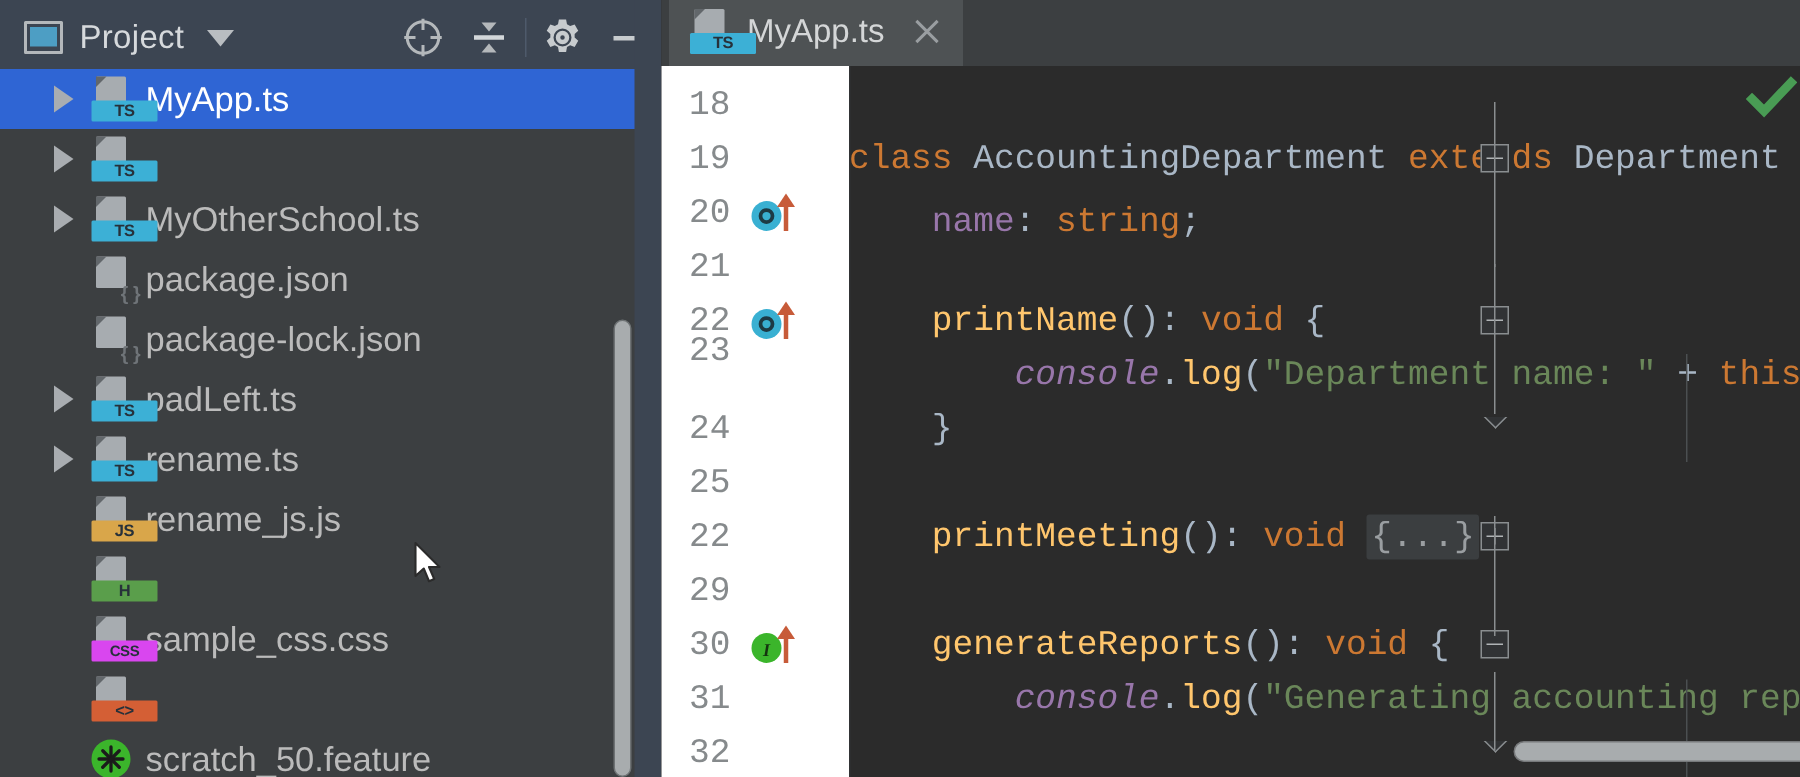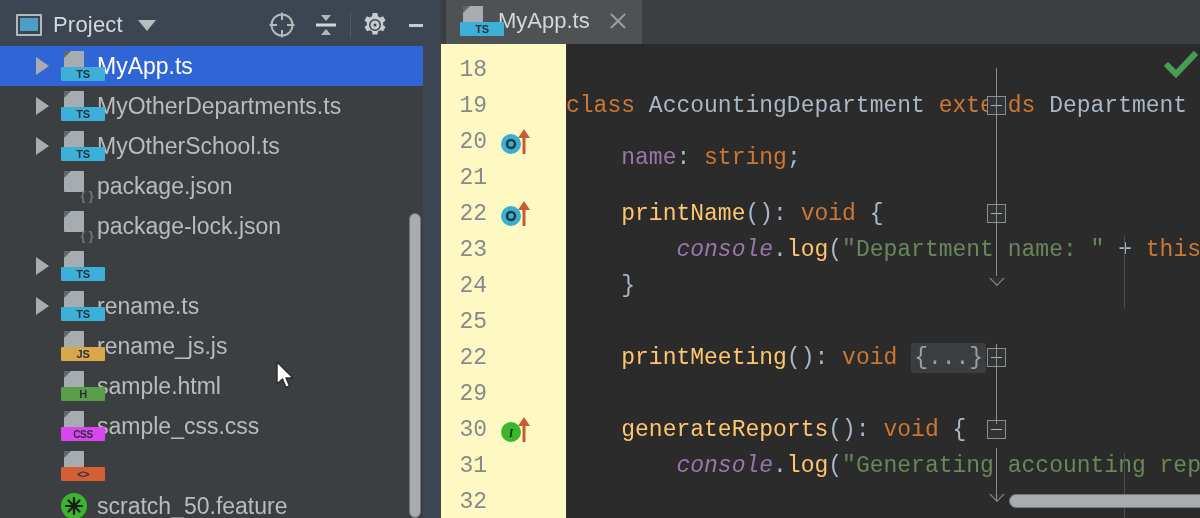--- a/index.html
+++ b/index.html
@@ -94,21 +94,21 @@
   #tab .t-icon { position:relative; width:26px; height:30px; flex:0 0 auto; }
   #tab .t-label { margin-left:12px; color:#d4d6d7; font-size:22px; }
   #tab .t-close { margin-left:16px; width:24px;height:24px; position:relative; }
   #tab .t-close:before, #tab .t-close:after {
     content:""; position:absolute; left:2px; top:11px; width:20px; height:2px; background:#9a9ea1;
   }
   #tab .t-close:before { transform:rotate(45deg); }
   #tab .t-close:after { transform:rotate(-45deg); }
 
   #code-area { position:absolute; left:0; top:44px; width:759px; height:474px; background:#2b2b2b; }
-  #gutter { position:absolute; left:0; top:0; width:125px; height:474px; background:#fef9c3; }
+  #gutter { position:absolute; left:0; top:0; width:125px; height:474px; background:#ffffff; }
   .lnum {
     position:absolute; right:79px; top:0; height:36px; line-height:36px;
     color:#868a8c; font-family:"Liberation Mono", monospace; font-size:23px;
   }
   .gmark { position:absolute; left:58px; top:4px; width:46px; height:28px; }
 
   .codeline {
     position:absolute; left:125px; height:36px; line-height:36px; white-space:pre;
     font-family:"Liberation Mono", monospace; font-size:23px; color:#a9b7c6;
   }
@@ -206,21 +206,20 @@
             <div class="badge" style="background: rgb(60, 176, 214);">TS</div>
           </div>
           <div class="fname">MyApp.ts</div>
         </div>
         <div class="row">
           <div class="arrow"></div>
           <div class="ficon">
             <div class="page"></div>
             <div class="badge" style="background: rgb(60, 176, 214);">TS</div>
           </div>
-          <div class="fname">MyOtherDepartments.ts</div>
         </div>
         <div class="row">
           <div class="arrow"></div>
           <div class="ficon">
             <div class="page"></div>
             <div class="badge" style="background: rgb(60, 176, 214);">TS</div>
           </div>
           <div class="fname">MyOtherSchool.ts</div>
         </div>
         <div class="row">
@@ -238,20 +237,21 @@
             <div class="badge" style="background: transparent; color: rgb(111, 116, 120); font-size: 13px; left: 4px; bottom: -1px;">{ }</div>
           </div>
           <div class="fname">package-lock.json</div>
         </div>
         <div class="row">
           <div class="arrow"></div>
           <div class="ficon">
             <div class="page"></div>
             <div class="badge" style="background: rgb(60, 176, 214);">TS</div>
           </div>
+          <div class="fname">padLeft.ts</div>
         </div>
         <div class="row">
           <div class="arrow"></div>
           <div class="ficon">
             <div class="page"></div>
             <div class="badge" style="background: rgb(60, 176, 214);">TS</div>
           </div>
           <div class="fname">rename.ts</div>
         </div>
         <div class="row">
@@ -261,21 +261,20 @@
             <div class="badge" style="background: rgb(217, 166, 74);">JS</div>
           </div>
           <div class="fname">rename_js.js</div>
         </div>
         <div class="row">
           <div class="arrow hidden"></div>
           <div class="ficon">
             <div class="page"></div>
             <div class="badge" style="background: rgb(90, 158, 75);">H</div>
           </div>
-          <div class="fname">sample.html</div>
         </div>
         <div class="row">
           <div class="arrow hidden"></div>
           <div class="ficon">
             <div class="page"></div>
             <div class="badge" style="background: #d946ef; font-size: 10px;">CSS</div>
           </div>
           <div class="fname">sample_css.css</div>
         </div>
         <div class="row">
@@ -338,39 +337,39 @@
               <polygon points="25,1 31,10 19,10" fill="#c75b39"></polygon>
             </svg></div>
           <div class="lnum" style="top: 116px;">21</div>
           <div class="lnum" style="top: 152px;">22</div>
           <div class="gmark" style="top: 156px;"><svg width="46" height="28" viewBox="0 0 46 28">
               <circle cx="12" cy="16" r="10" fill="#39b0d2"></circle>
               <circle cx="12" cy="16" r="4" fill="none" stroke="#1d3a44" stroke-width="2.5"></circle>
               <line x1="25" y1="26" x2="25" y2="5" stroke="#c75b39" stroke-width="3"></line>
               <polygon points="25,1 31,10 19,10" fill="#c75b39"></polygon>
             </svg></div>
-          <div class="lnum" style="top: 188px;">23</div>
+          <div class="lnum" style="top: 172px;">23</div>
           <div class="lnum" style="top: 224px;">24</div>
           <div class="lnum" style="top: 260px;">25</div>
           <div class="lnum" style="top: 296px;">22</div>
           <div class="lnum" style="top: 332px;">29</div>
           <div class="lnum" style="top: 368px;">30</div>
           <div class="gmark" style="top: 372px;"><svg width="46" height="28" viewBox="0 0 46 28">
               <circle cx="12" cy="16" r="10" fill="#3bb52b"></circle>
               <text x="12" y="21" font-size="12" font-family="Liberation Serif, serif" font-style="italic" font-weight="bold" fill="#14330f" text-anchor="middle">I</text>
               <line x1="25" y1="26" x2="25" y2="5" stroke="#c75b39" stroke-width="3"></line>
               <polygon points="25,1 31,10 19,10" fill="#c75b39"></polygon>
             </svg></div>
           <div class="lnum" style="top: 404px;">31</div>
           <div class="lnum" style="top: 440px;">32</div>
         </div>
       <div id="vline"></div>
       <div id="lines-host">
           <div class="codeline" style="top: 44px;"><span class="kw">class</span> <span class="id">AccountingDepartment</span> <span class="kw">extends</span> <span class="id">Department</span></div>
-          <div class="codeline" style="top: 96px; text-align: right;">    <span class="fld">name</span><span class="punct">:</span> <span class="kw">string</span><span class="punct">;</span></div>
+          <div class="codeline" style="top: 86px; text-align: right;">    <span class="fld">name</span><span class="punct">:</span> <span class="kw">string</span><span class="punct">;</span></div>
           <div class="codeline" style="top: 152px;">    <span class="fn">printName</span><span class="punct">():</span> <span class="kw">void</span> <span class="punct">{</span></div>
           <div class="codeline" style="top: 188px;">        <span class="fld" style="font-style:italic">console</span><span class="punct">.</span><span class="fn">log</span><span class="punct">(</span><span class="str">"Department name: "</span> <span class="punct">+</span> <span class="kw">this</span></div>
           <div class="codeline" style="top: 224px;">    <span class="punct">}</span></div>
           <div class="codeline" style="top: 296px;">    <span class="fn">printMeeting</span><span class="punct">():</span> <span class="kw">void</span> <span class="folded">{...}</span></div>
           <div class="codeline" style="top: 368px;">    <span class="fn">generateReports</span><span class="punct">():</span> <span class="kw">void</span> <span class="punct">{</span></div>
           <div class="codeline" style="top: 404px;">        <span class="fld" style="font-style:italic">console</span><span class="punct">.</span><span class="fn">log</span><span class="punct">(</span><span class="str">"Generating accounting rep</span></div>
         </div>
       <div id="folds-host">
           <div class="foldbox" style="left: 546px; top: 52px;"></div>
           <div class="foldbox" style="left: 546px; top: 160px;"></div>

